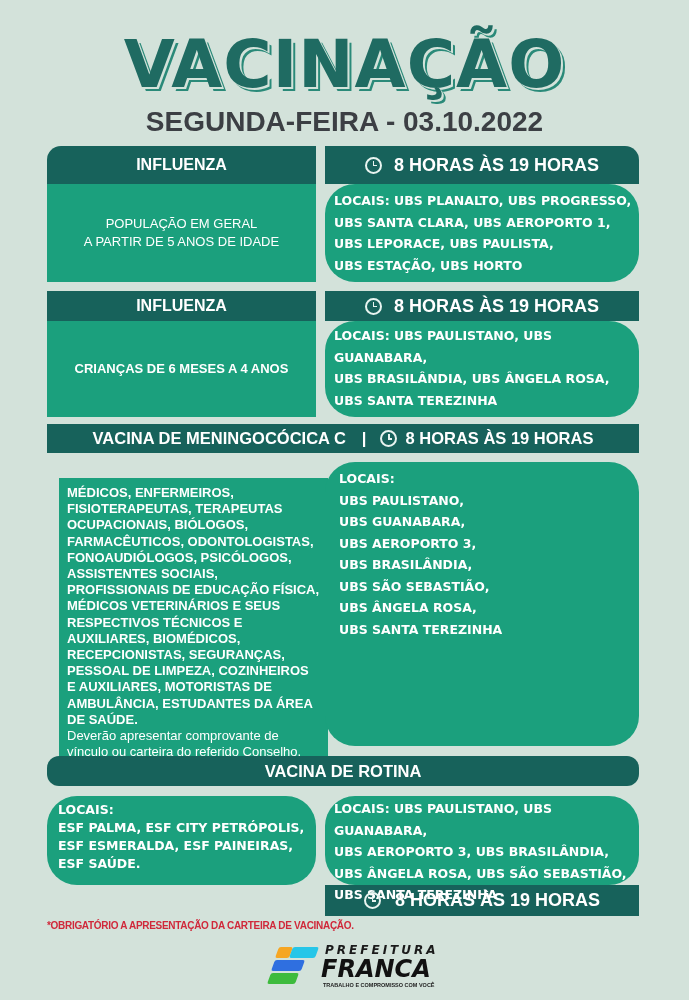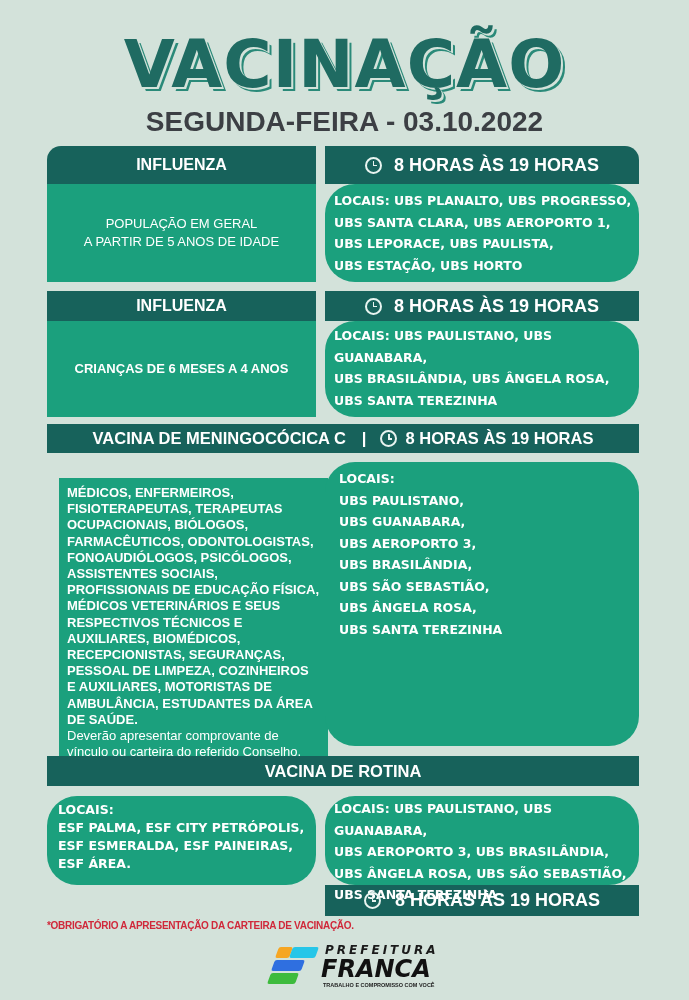--- a/index.html
+++ b/index.html
@@ -126,30 +126,30 @@
   <div>LOCAIS:</div>
   <div>UBS PAULISTANO,</div>
   <div>UBS GUANABARA,</div>
   <div>UBS AEROPORTO 3,</div>
   <div>UBS BRASILÂNDIA,</div>
   <div>UBS SÃO SEBASTIÃO,</div>
   <div>UBS ÂNGELA ROSA,</div>
   <div>UBS SANTA TEREZINHA</div>
 </div>
 
-<div class="panel dark hdr" style="left:47px; top:756px; width:592px; height:30px; font-size:16.5px;">
+<div class="panel dark hdr" style="left:47px; top:756px; width:592px; height:30px; font-size:16.5px;border-radius:12px;">
   <span>VACINA DE ROTINA</span>
 </div>
 
 <div class="panel" style="left:47px; top:796px; width:269px; height:120px;">
   <div class="green loc" style="height:89px; box-sizing:border-box; padding:5px 0 0 11px; line-height:18px;">
     <div>LOCAIS:</div>
     <div>ESF PALMA, ESF CITY PETRÓPOLIS,</div>
     <div>ESF ESMERALDA, ESF PAINEIRAS,</div>
-    <div>ESF ÁREA.</div>
+    <div>ESF SAÚDE.</div>
   </div>
 </div>
 <div class="panel" style="left:325px; top:796px; width:314px; height:120px;">
   <div class="green loc" style="height:89px; box-sizing:border-box; padding-top:2px;">
     <div><span>LOCAIS:</span><span> UBS PAULISTANO, UBS GUANABARA,</span></div>
     <div>UBS AEROPORTO 3, UBS BRASILÂNDIA,</div>
     <div>UBS ÂNGELA ROSA, UBS SÃO SEBASTIÃO,</div>
     <div>UBS SANTA TEREZINHA</div>
   </div>
   <div class="dark hdr big" style="height:31px;">

